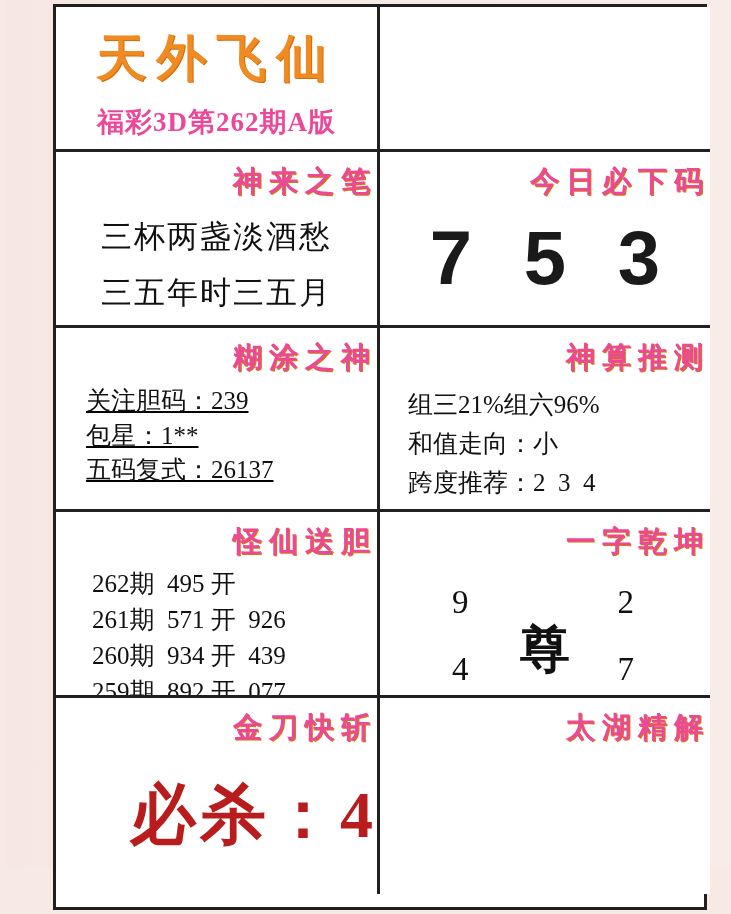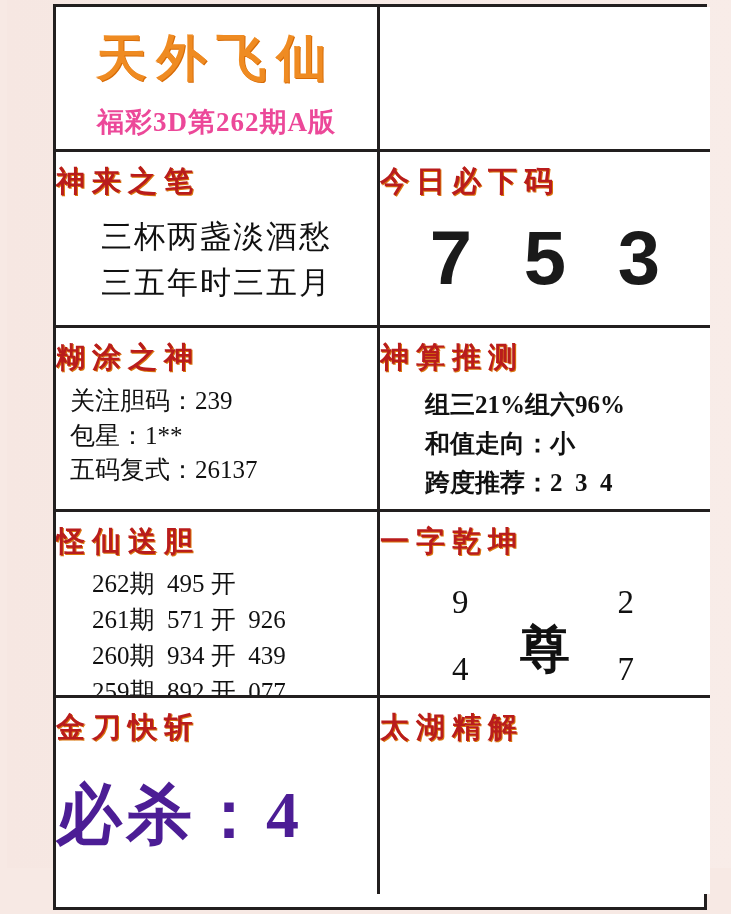--- a/index.html
+++ b/index.html
@@ -58,66 +58,66 @@
   .title-sub {
     text-align: center;
     color: #ec4899;
     font-size: 27px;
     font-weight: bold;
     margin-top: 12px;
     letter-spacing: 1px;
     font-family: "Liberation Serif", serif;
   }
   .sec-head {
-    text-align: left;
-    color: #b91c1c;
+    text-align: right;
+    color: #ec4899;
     font-weight: bold;
     font-size: 29px;
     letter-spacing: 7px;
     margin-top: 10px;
     text-shadow: 1px 1px 0 #d9760d;
     font-family: "DejaVu Serif", serif;
   }
   .poem {
     text-align: center;
     font-size: 31px;
     color: #111;
     margin-top: 14px;
     letter-spacing: 2px;
   }
-  .poem2 { margin-top: 4px; font-family: Liberation Mono, monospace; }
+  .poem2 { margin-top: 14px; font-family: Liberation Mono, monospace; }
 
   .bignums {
     display: flex;
     justify-content: space-around;
     align-items: center;
     margin-top: 12px;
     padding: 0 24px;
   }
   .bignums span {
     font-size: 76px;
     font-weight: bold;
     color: #1a1a1a;
     font-family: "Liberation Sans", sans-serif;
   }
 
   .lines {
     margin-top: 6px;
-    padding-left: 14px;
+    padding-left: 30px;
+    text-decoration: underline;
   }
   .line {
     font-size: 25px;
     color: #111;
     line-height: 1.38;
     white-space: pre;
   }
   .lines-c {
     margin-top: 8px;
-    padding-left: 45px;
-    font-weight: bold;
+    padding-left: 28px;
   }
   .line-c {
     font-size: 25px;
     color: #111;
     line-height: 1.55;
     white-space: pre;
   }
   .hist {
     margin-top: 4px;
     padding-left: 36px;
@@ -145,24 +145,24 @@
     position: absolute;
     left: 0; right: 0;
     top: 54px;
     text-align: center;
     font-size: 50px;
     font-weight: bold;
     color: #111;
   }
 
   .kill {
-    text-align: left;
+    text-align: right;
     font-size: 66px;
     font-weight: bold;
-    color: #4c1d95;
+    color: #b91c1c;
     margin-top: 22px;
     letter-spacing: 4px;
   }
   .empty-cell { background: #fff; }
 </style>
 </head>
 <body>
 
 <div class="page">
   <div class="grid">

